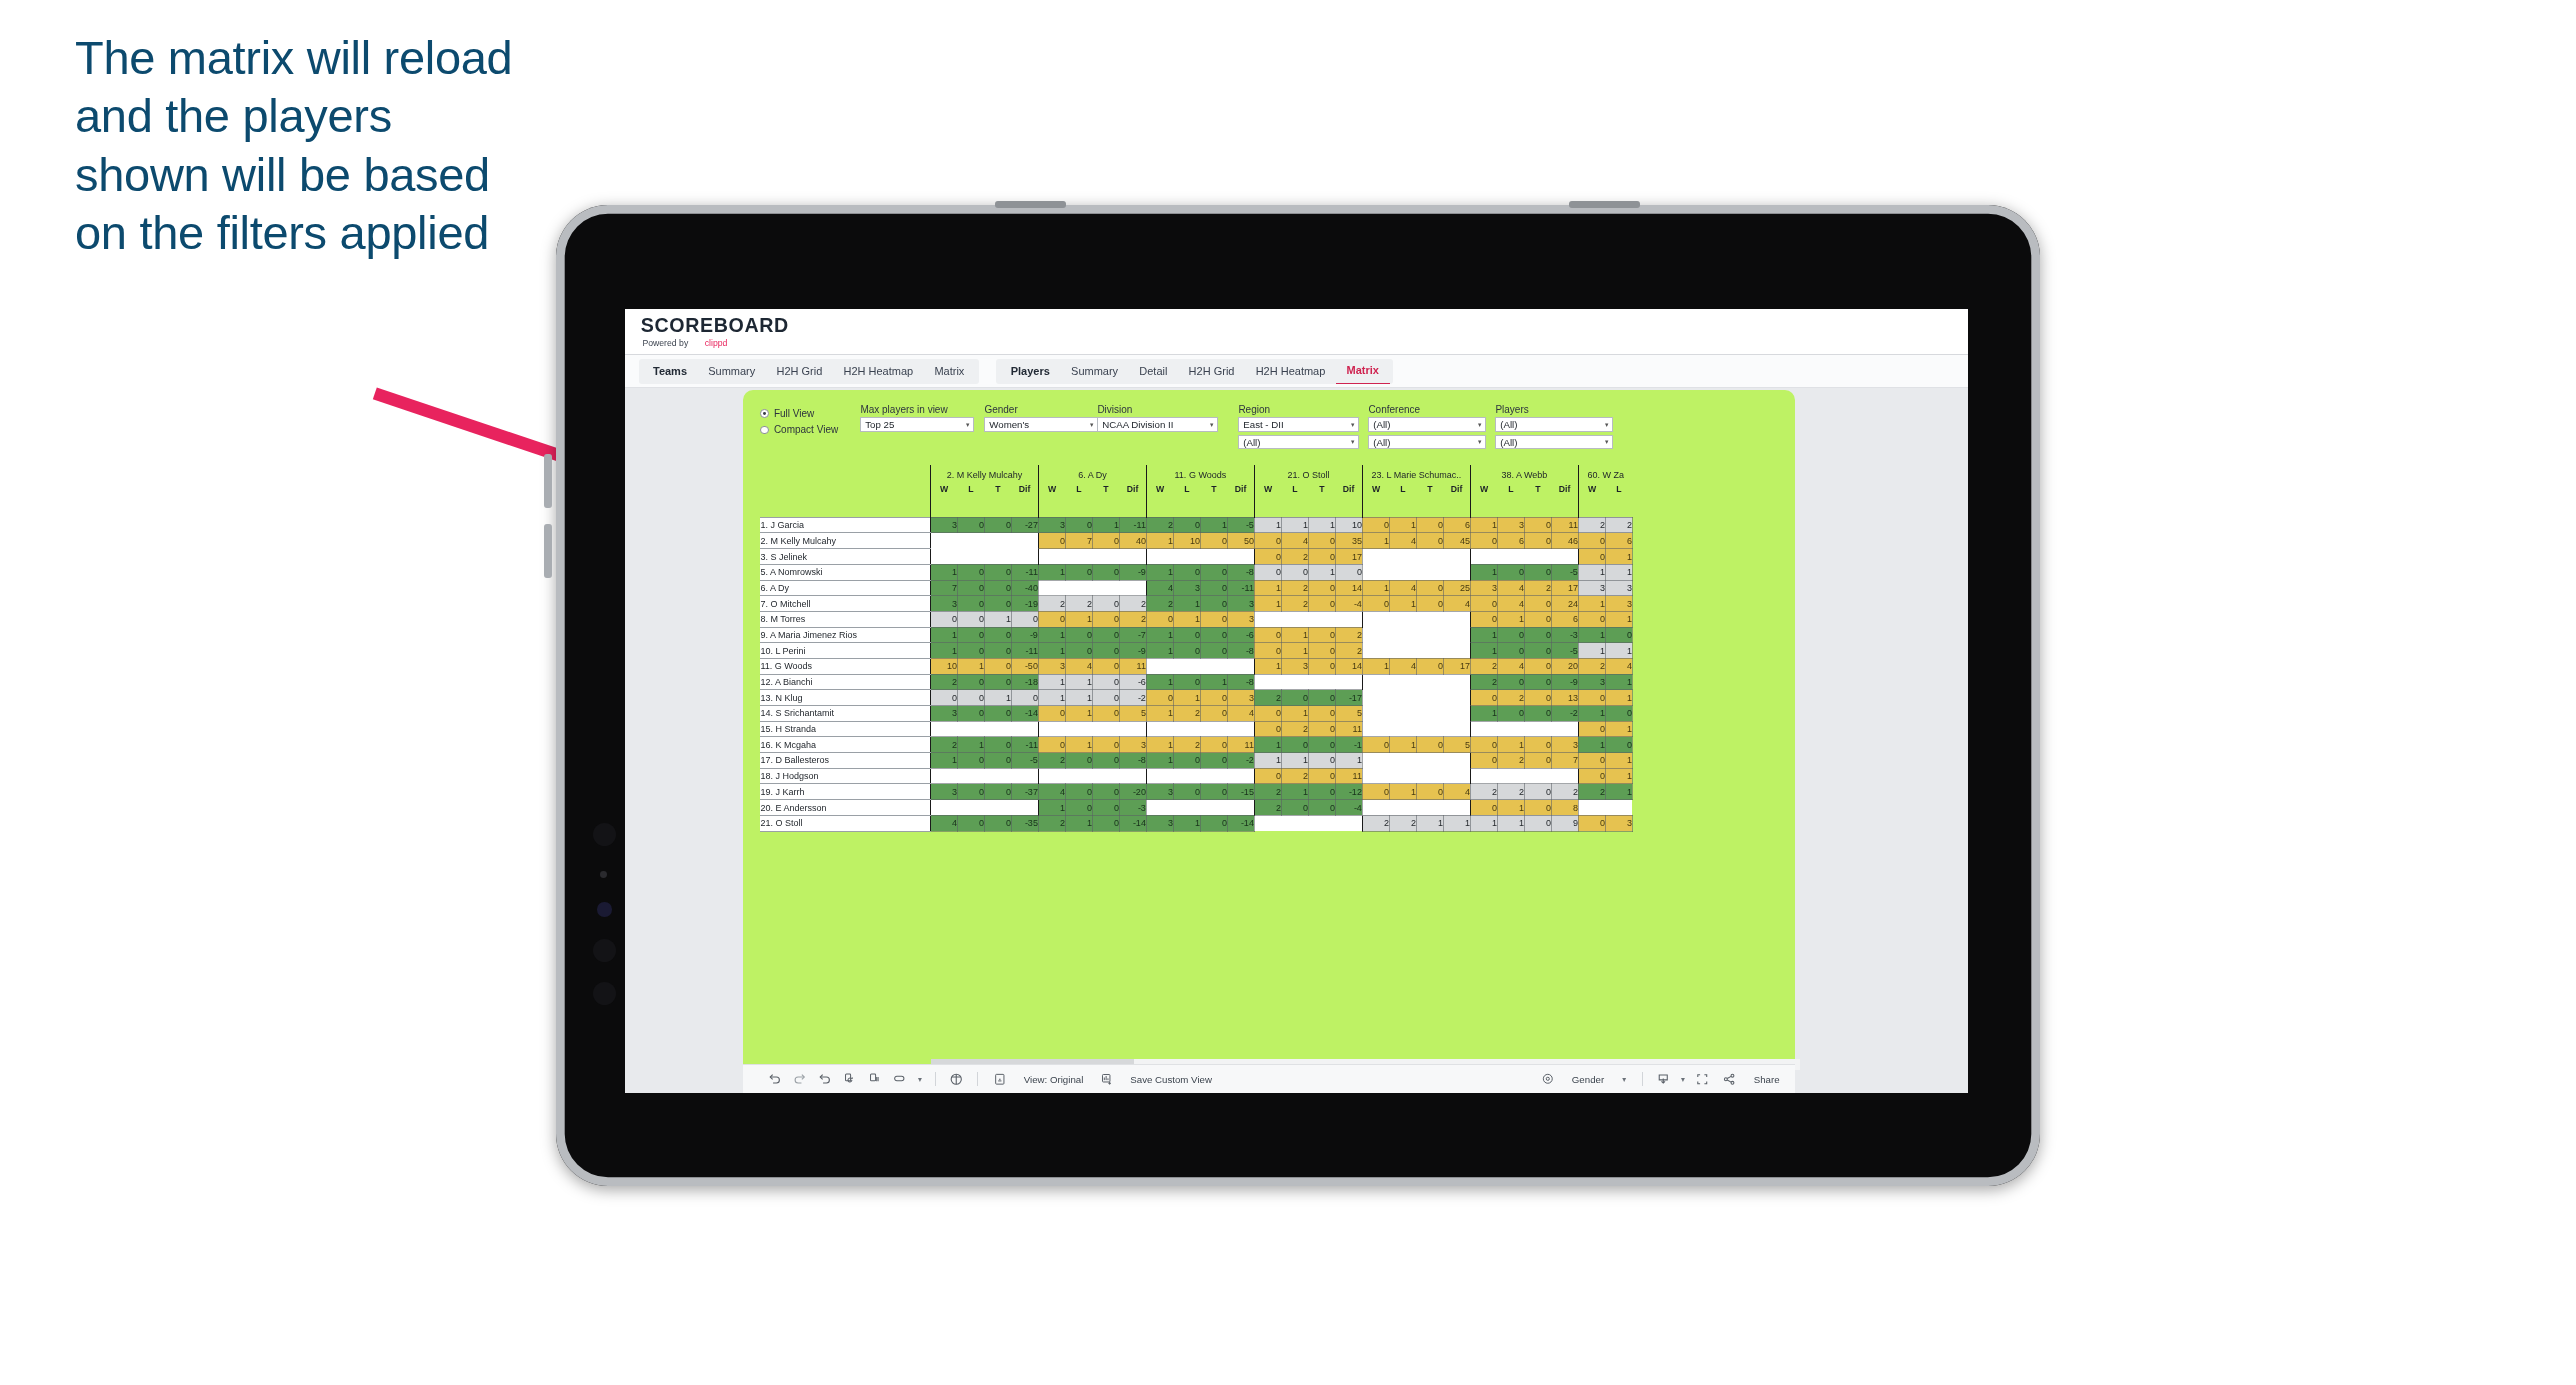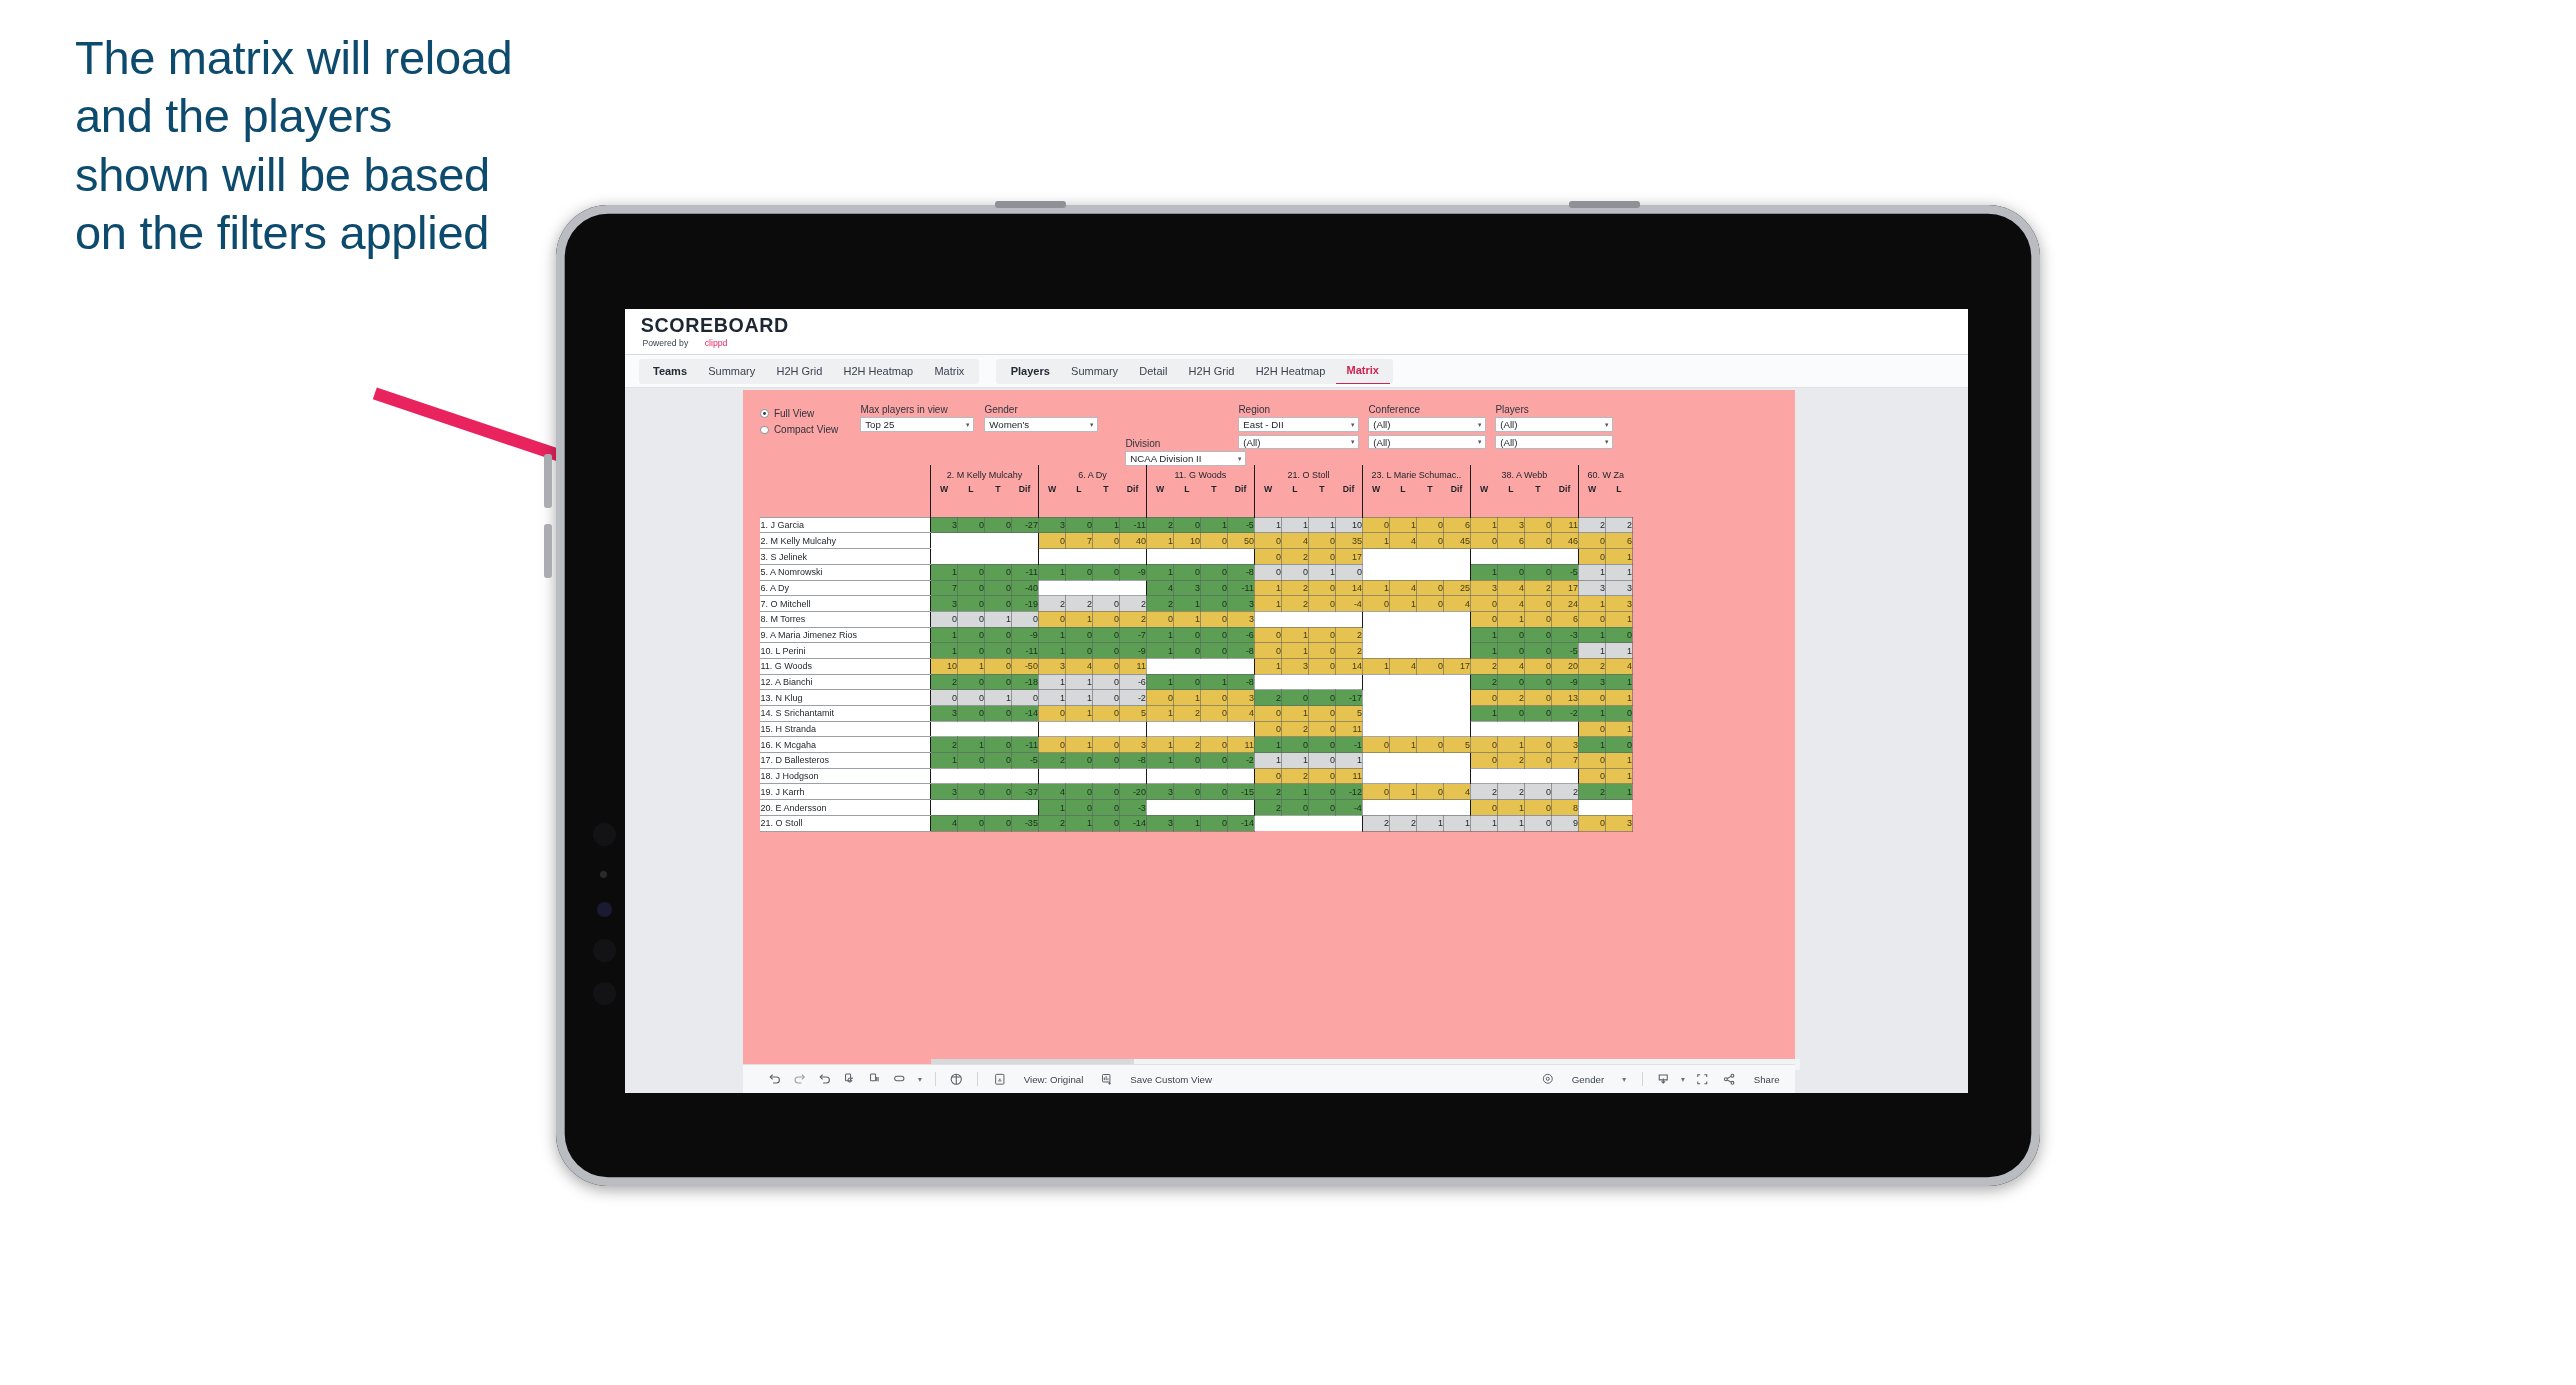--- a/index.html
+++ b/index.html
@@ -61,21 +61,21 @@
     display:flex; align-items:center; padding-left:13.5px; gap:0; }
   .subgroup{ display:flex; align-items:center; height:25px; background:#eef0f2;
     border-radius:2.9px; padding:0 3.9px; }
   .subitem{ font-size:11px; color:#3a4250; padding:0 10.6px; line-height:25px; cursor:pointer; }
   .subitem.head{ font-weight:700; color:#222a35;}
   .subitem.sel{ color:#cf2350; font-weight:700; border-bottom:1.9px solid #cf2350; }
   .subgap{ width:17.4px; }
 
   
   #canvas{ position:absolute; left:0; top:81px; right:0; bottom:0; background:#e8eaed; }
-  #sheet{ position:absolute; left:118px; top:0; width:1052px; bottom:0; background:#fca5a5; }
+  #sheet{ position:absolute; left:118px; top:0; width:1052px; bottom:0; background:#bef264;border-radius:10px; }
 
   
   #filters{ position:absolute; left:17.4px; top:13.5px; right:9.7px; height:54px;
     font-size:10px; color:#2c333d; }
   .viewopts{ position:absolute; left:0; top:1.9px; width:81px; }
   .vopt{ display:flex; align-items:center; gap:4.8px; height:16.4px; }
   .radio{ width:8.7px; height:8.7px; border:1px solid #8c9099; border-radius:50%;
     position:relative; background:#fff; flex:none;}
   .radio.on:after{ content:""; position:absolute; inset:1.9px; border-radius:50%; background:#3a3f47;}
   .fgroup{ position:absolute; top:0; }
@@ -201,21 +201,21 @@
           </div>
 
           <div class="fgroup" style="left:224px;width:114px;">
             <span class="flabel">Gender</span>
             <div class="fsel">
               <span class="cap">Women's</span>
               <span class="car">▾</span>
             </div>
           </div>
 
-          <div class="fgroup" style="left:365px;width:121px;margin-top:34px;">
+          <div class="fgroup" style="left:337px;width:121px;">
             <span class="flabel">Division</span>
             <div class="fsel">
               <span class="cap">NCAA Division II</span>
               <span class="car">▾</span>
             </div>
           </div>
 
           <div class="fgroup" style="left:478px;width:121px;">
             <span class="flabel">Region</span>
             <div class="fsel">

